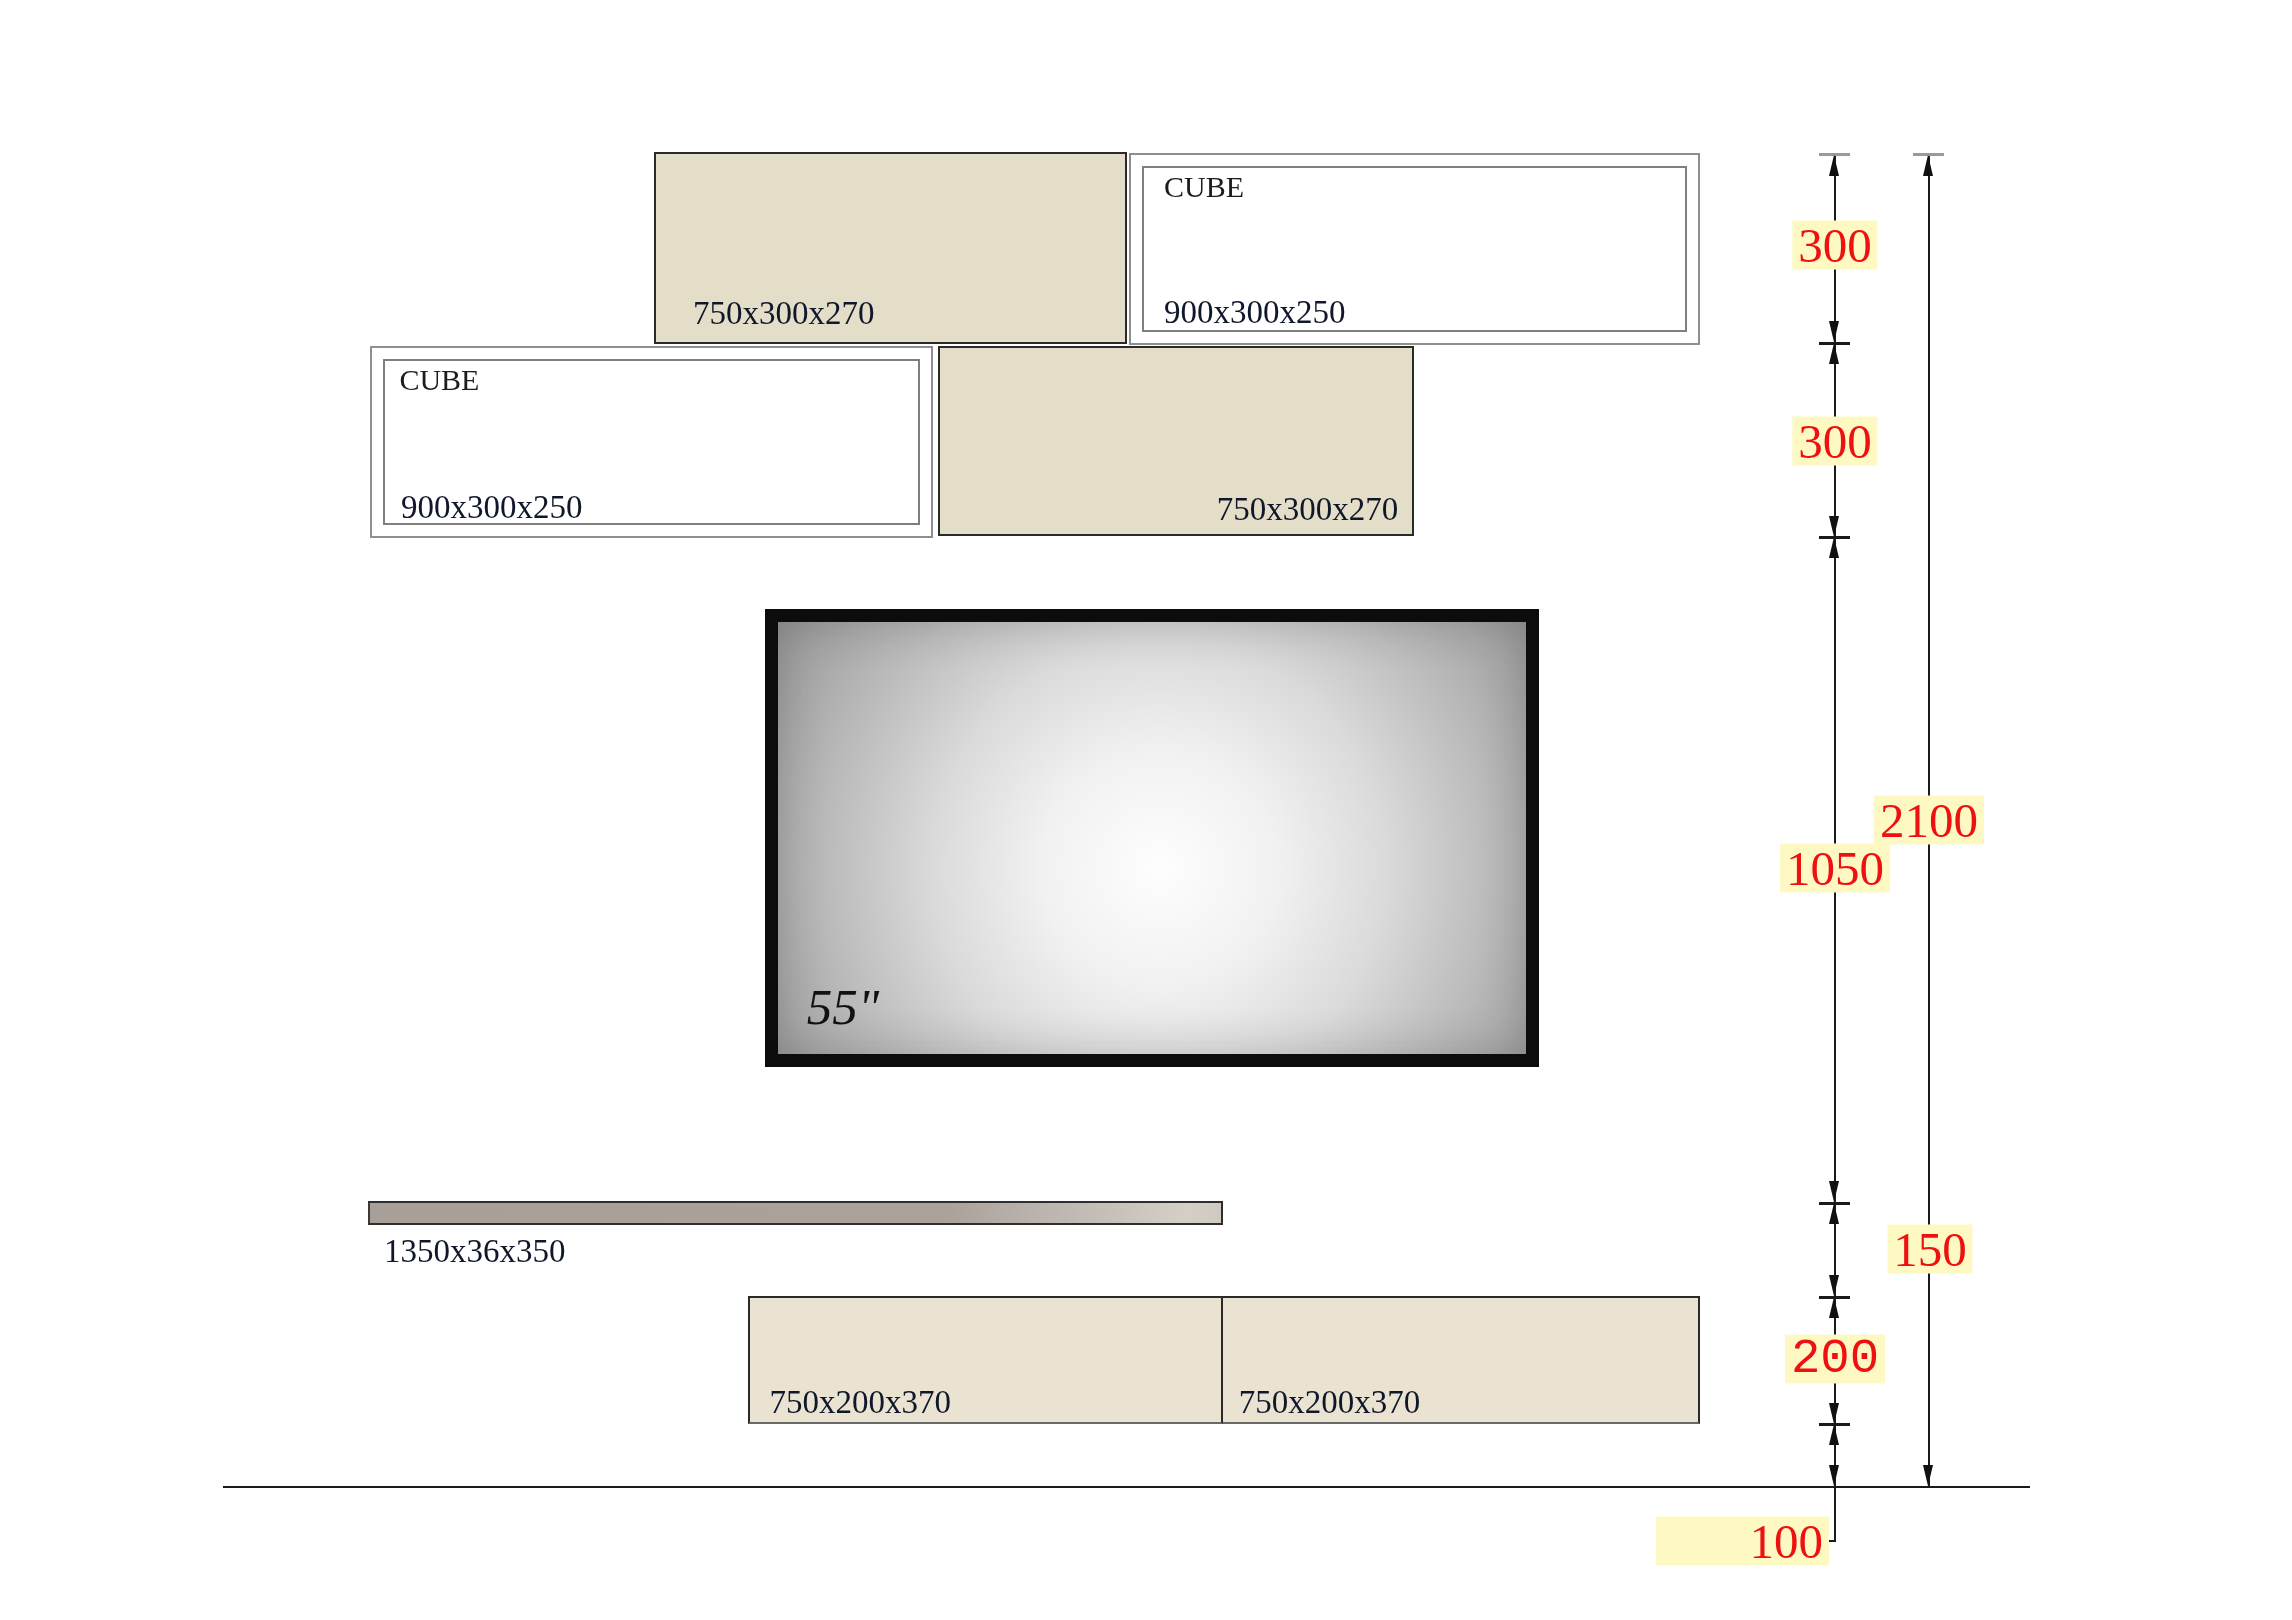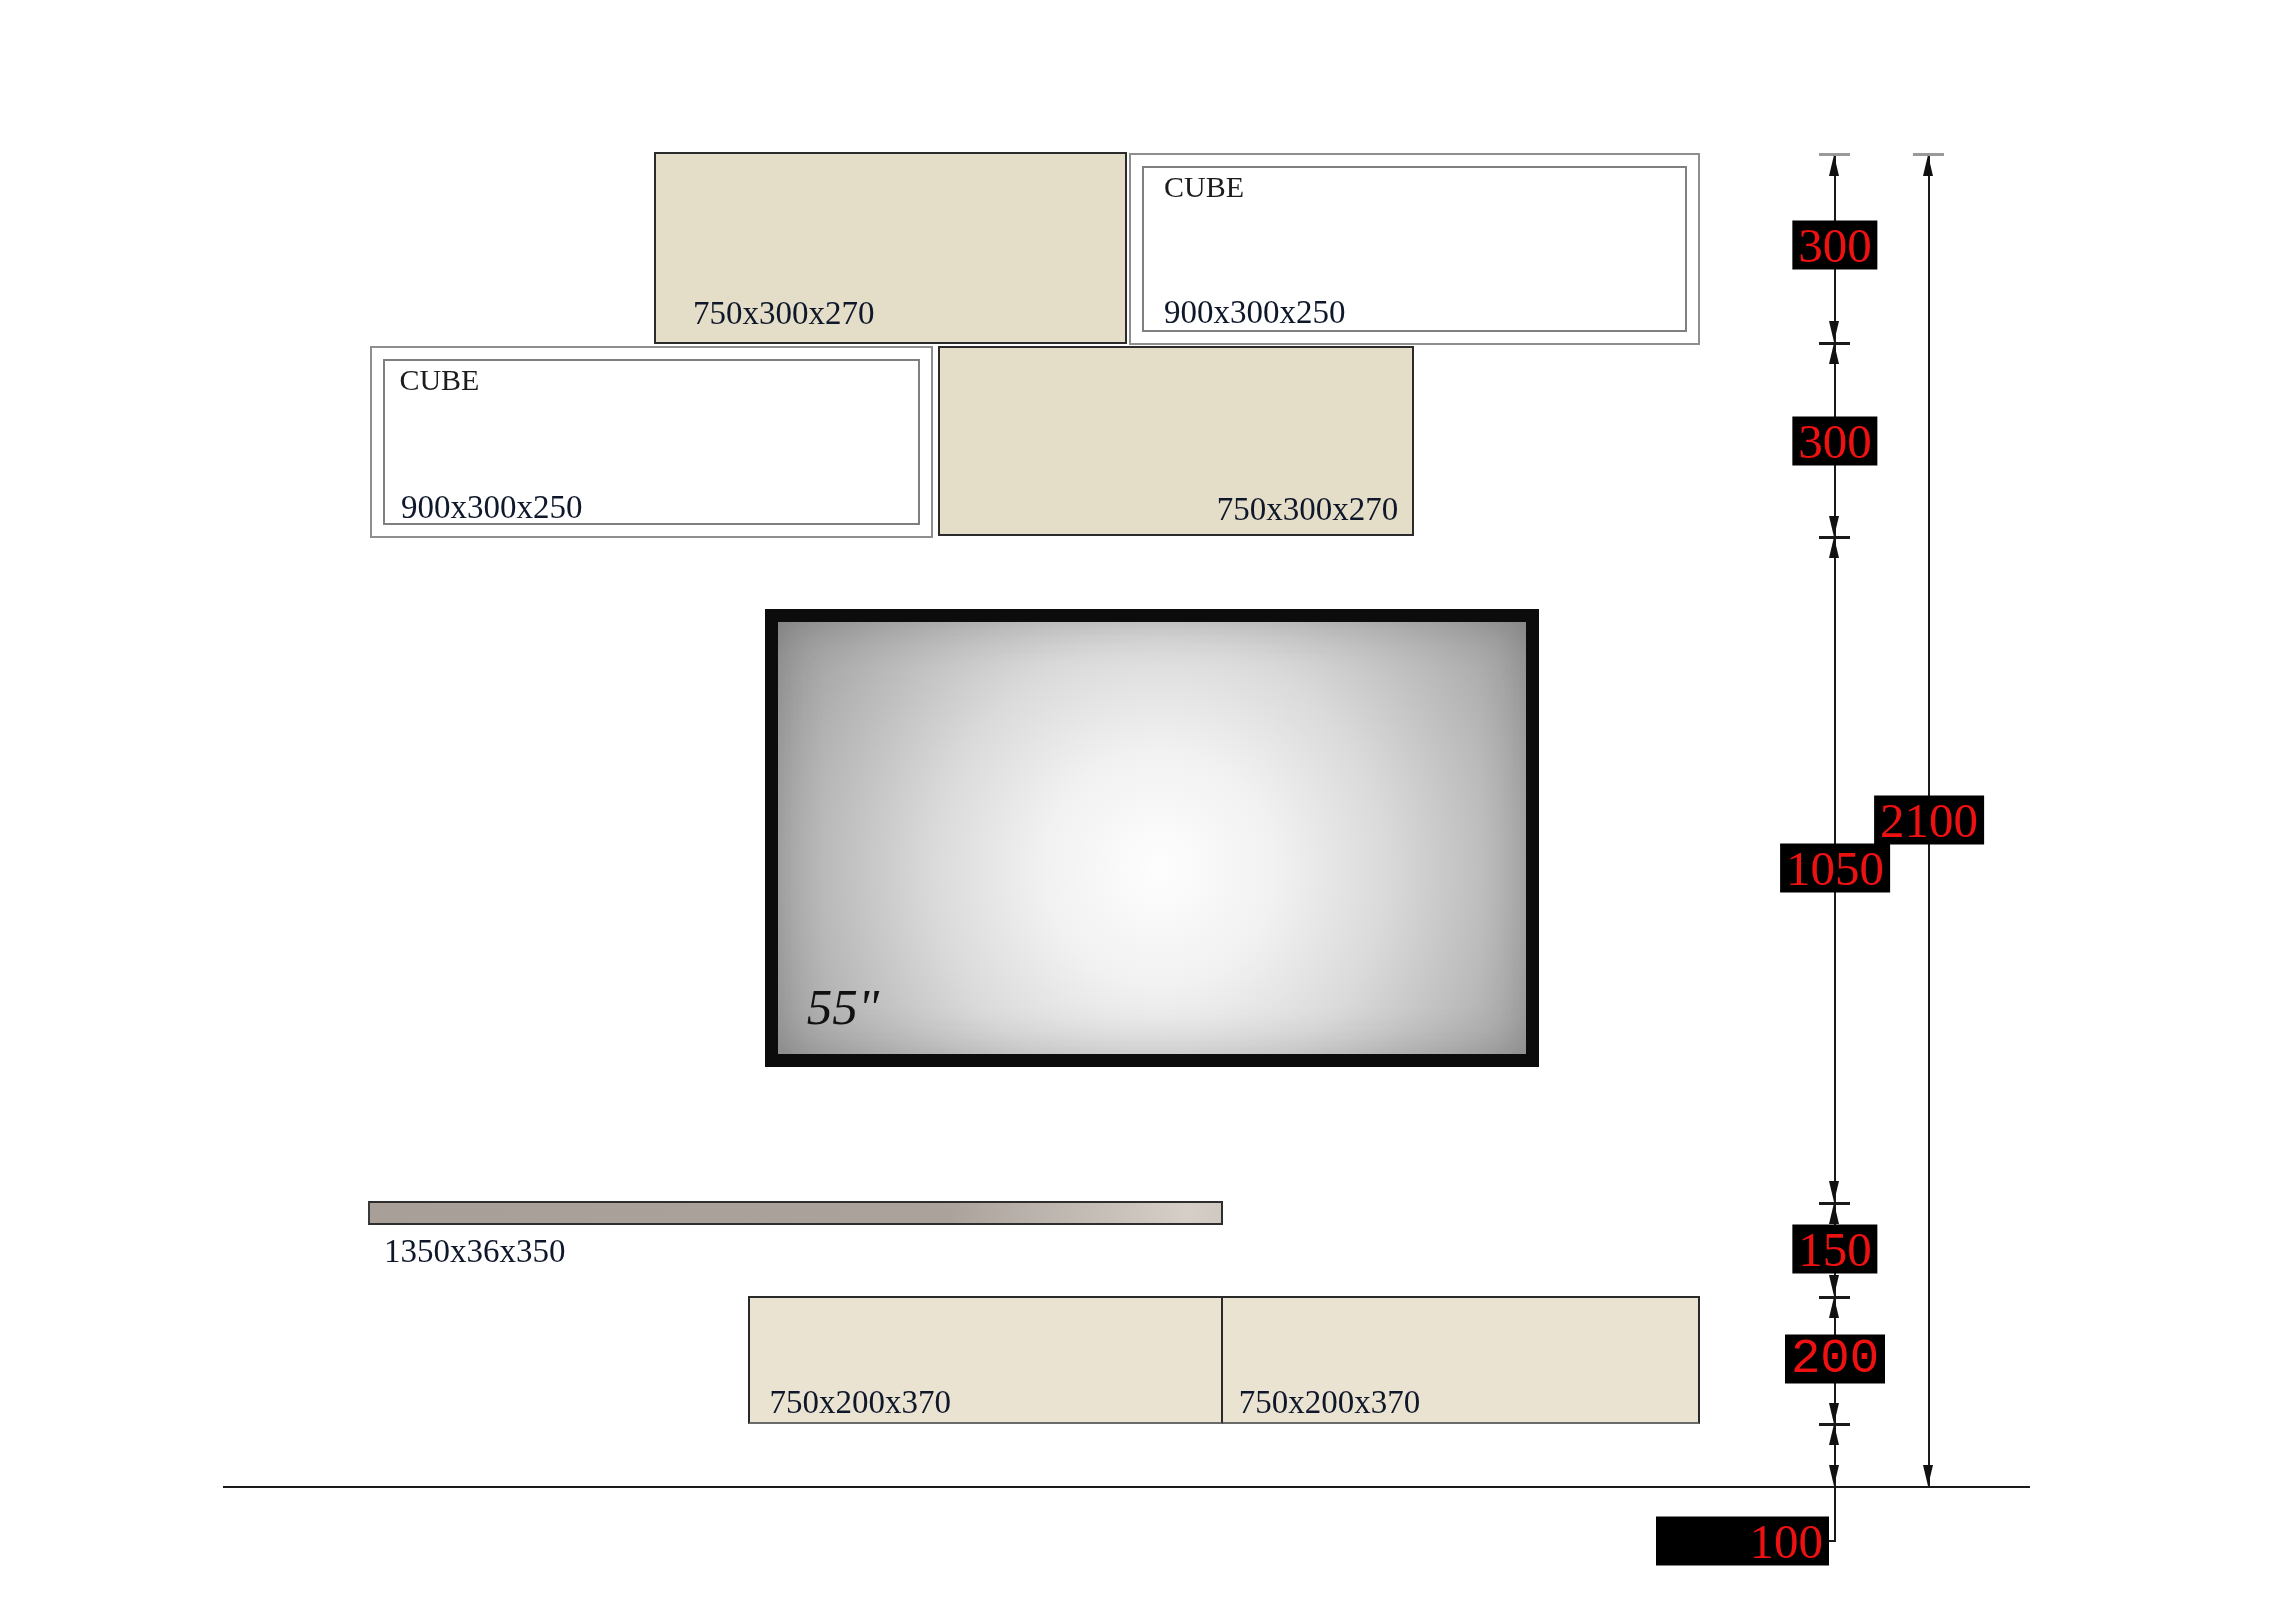--- a/index.html
+++ b/index.html
@@ -31,21 +31,21 @@
 
   
   .baseline{position:absolute;left:223px;top:1486px;width:1807px;height:2px;background:#1a1a1a;}
 
   
   .dimline{position:absolute;width:2px;background:#1a1a1a;}
   .tick{position:absolute;width:31px;height:2.9px;background:#1a1a1a;}
   .tick.gray{background:#9a9a9a;}
   .arrow-up{position:absolute;width:0;height:0;border-left:5.9px solid transparent;border-right:5.9px solid transparent;border-bottom:21.6px solid #111;}
   .arrow-down{position:absolute;width:0;height:0;border-left:5.9px solid transparent;border-right:5.9px solid transparent;border-top:21.6px solid #111;}
-  .dim-label{position:absolute;font-size:49px;color:#ee1111;background:#000000;padding:0 5.9px;line-height:1;
+  .dim-label{position:absolute;font-size:49px;color:#ee1111;background:#fef9c3;padding:0 5.9px;line-height:1;
              transform:translate(-50%,-50%);white-space:nowrap;}
   .dim-label.right-align{transform:translateY(-50%);text-align:right;}
   .leader{position:absolute;height:2px;background:#1a1a1a;}
 </style>
 </head>
 <body>
 
 <div class="canvas">
 
   <div class="beige-box" style="left:654px;top:152px;width:473px;height:192px;">
@@ -120,20 +120,20 @@
   <div class="arrow-down" style="left:1829px;top:1465px;"></div>
 
   <div class="tick gray" style="left:1913px;top:153px;"></div>
   <div class="arrow-up" style="left:1923px;top:155px;"></div>
   <div class="arrow-down" style="left:1923px;top:1465px;"></div>
 
   <div class="dim-label" style="left:1835px;top:245px;">300</div>
   <div class="dim-label" style="left:1835px;top:441px;">300</div>
   <div class="dim-label" style="left:1835px;top:868px;">1050</div>
   <div class="dim-label" style="left:1929px;top:820px;">2100</div>
-  <div class="dim-label" style="left:1835px;top:1249px;">150</div>
+  <div class="dim-label" style="left:1930px;top:1249px;">150</div>
   <div class="dim-label" style="left:1835px;top:1359px;font-family:Liberation Mono, monospace;">200</div>
 
   <div class="leader" style="left:1817px;top:1540px;width:17.6px;"></div>
   <div class="dim-label right-align" style="left:1656px;top:1541px;width:161px;">100</div>
 
 </div>
 
 
 </body></html>

